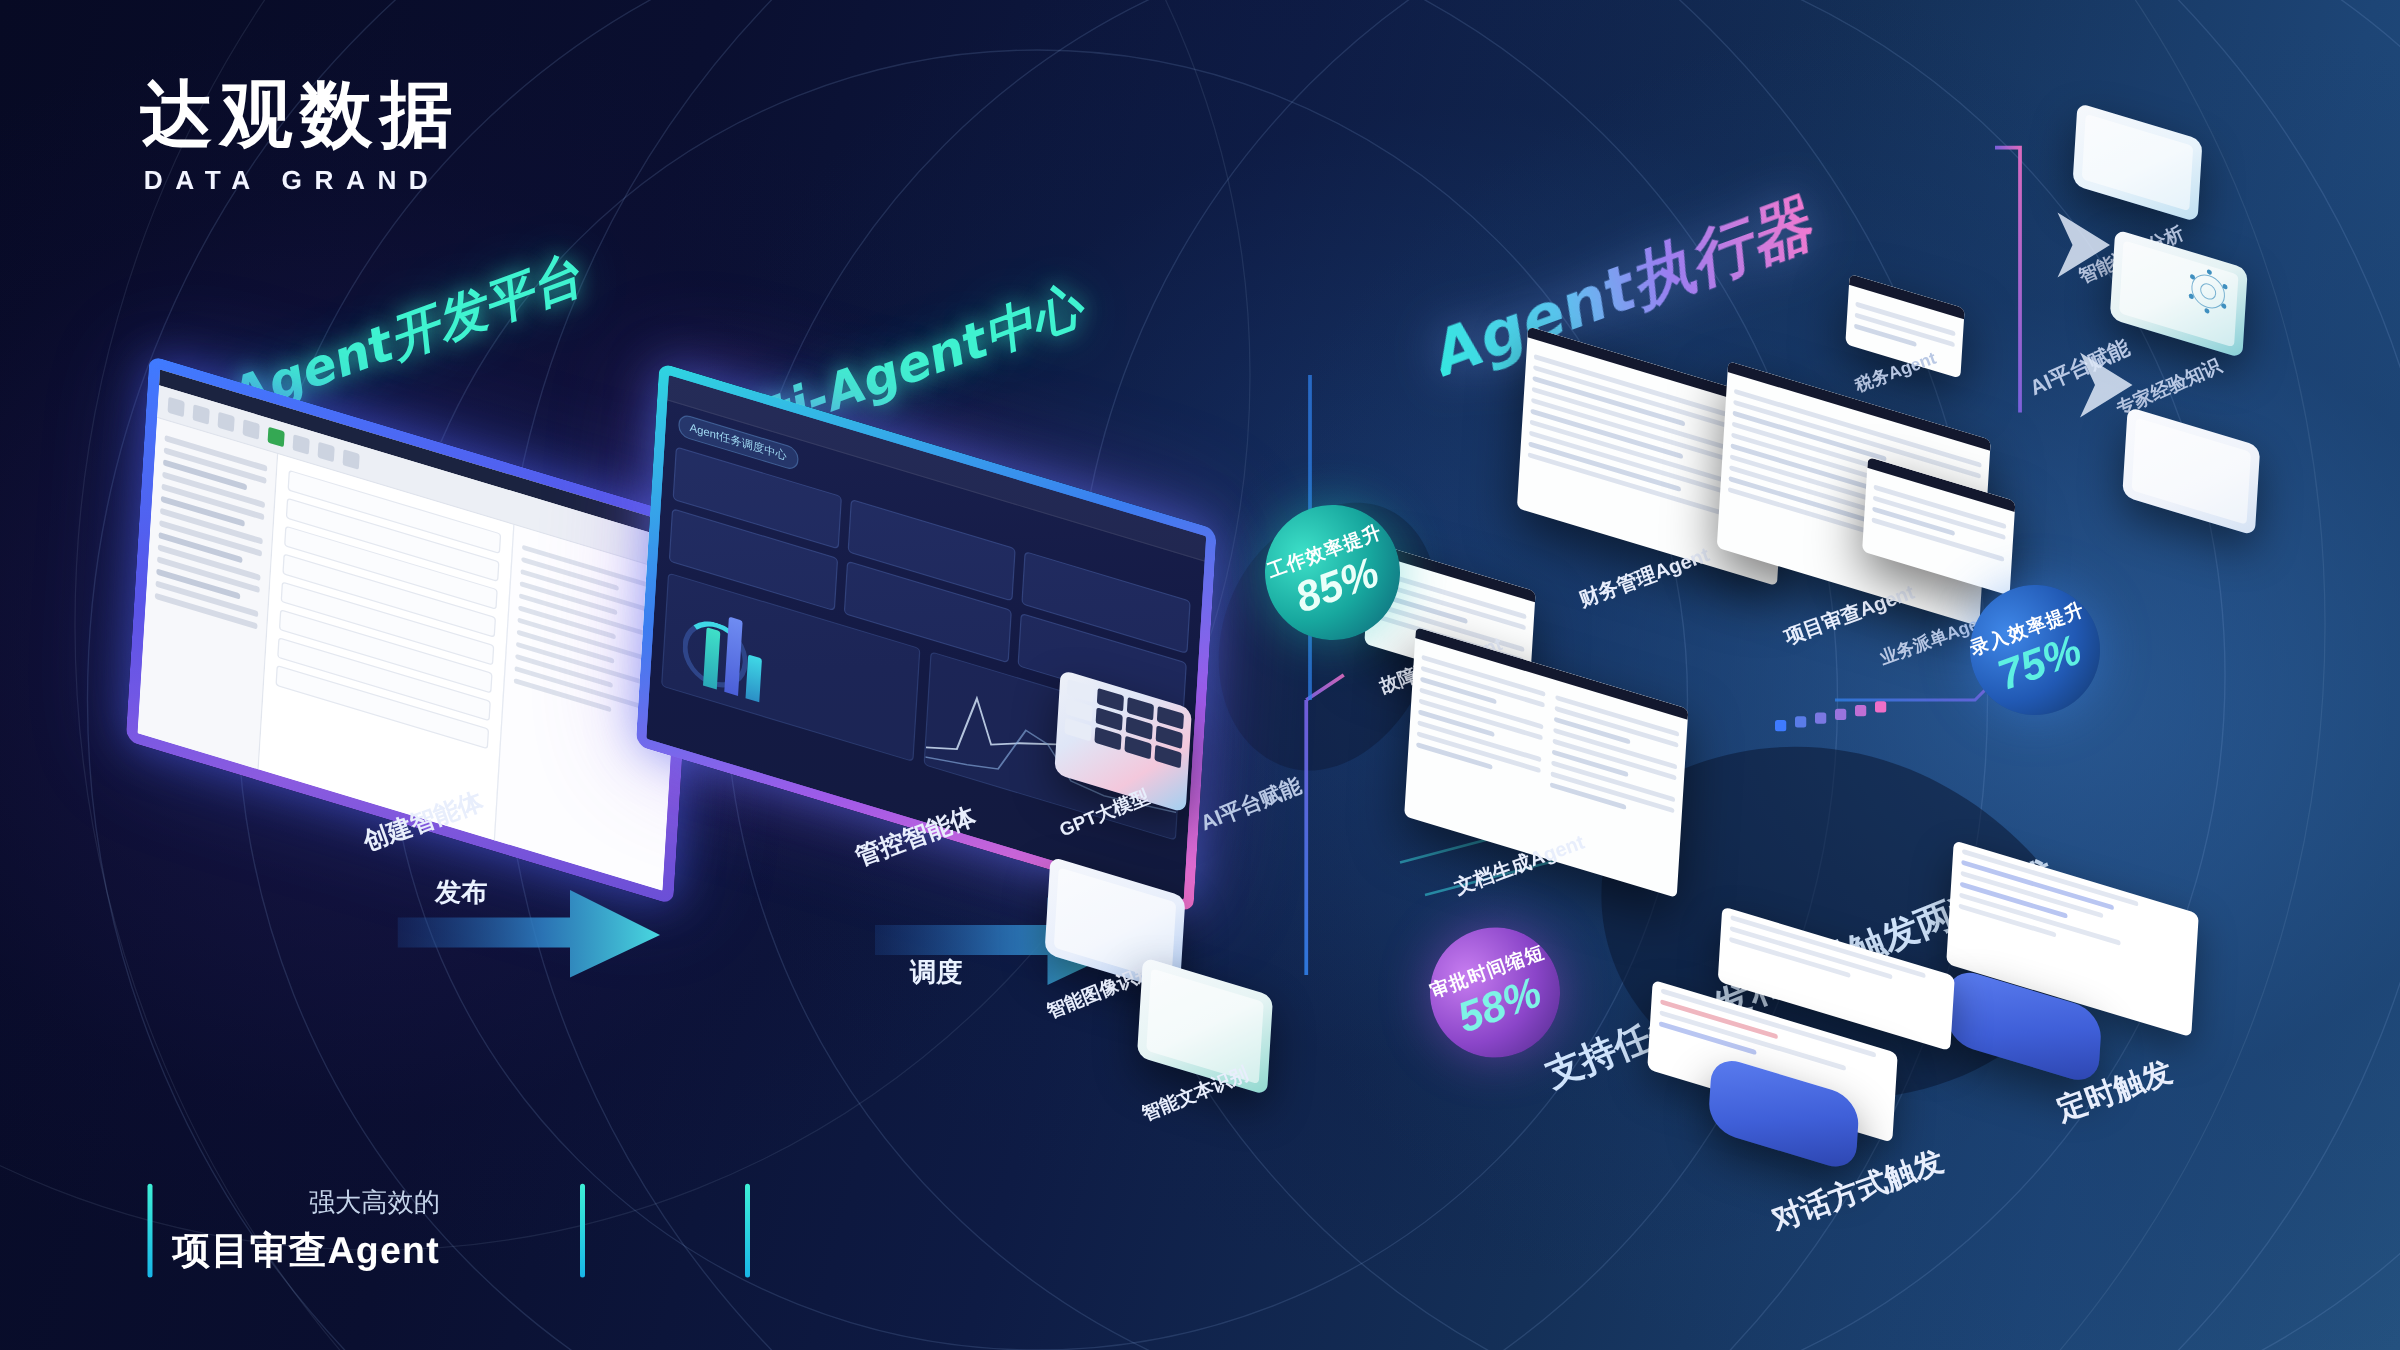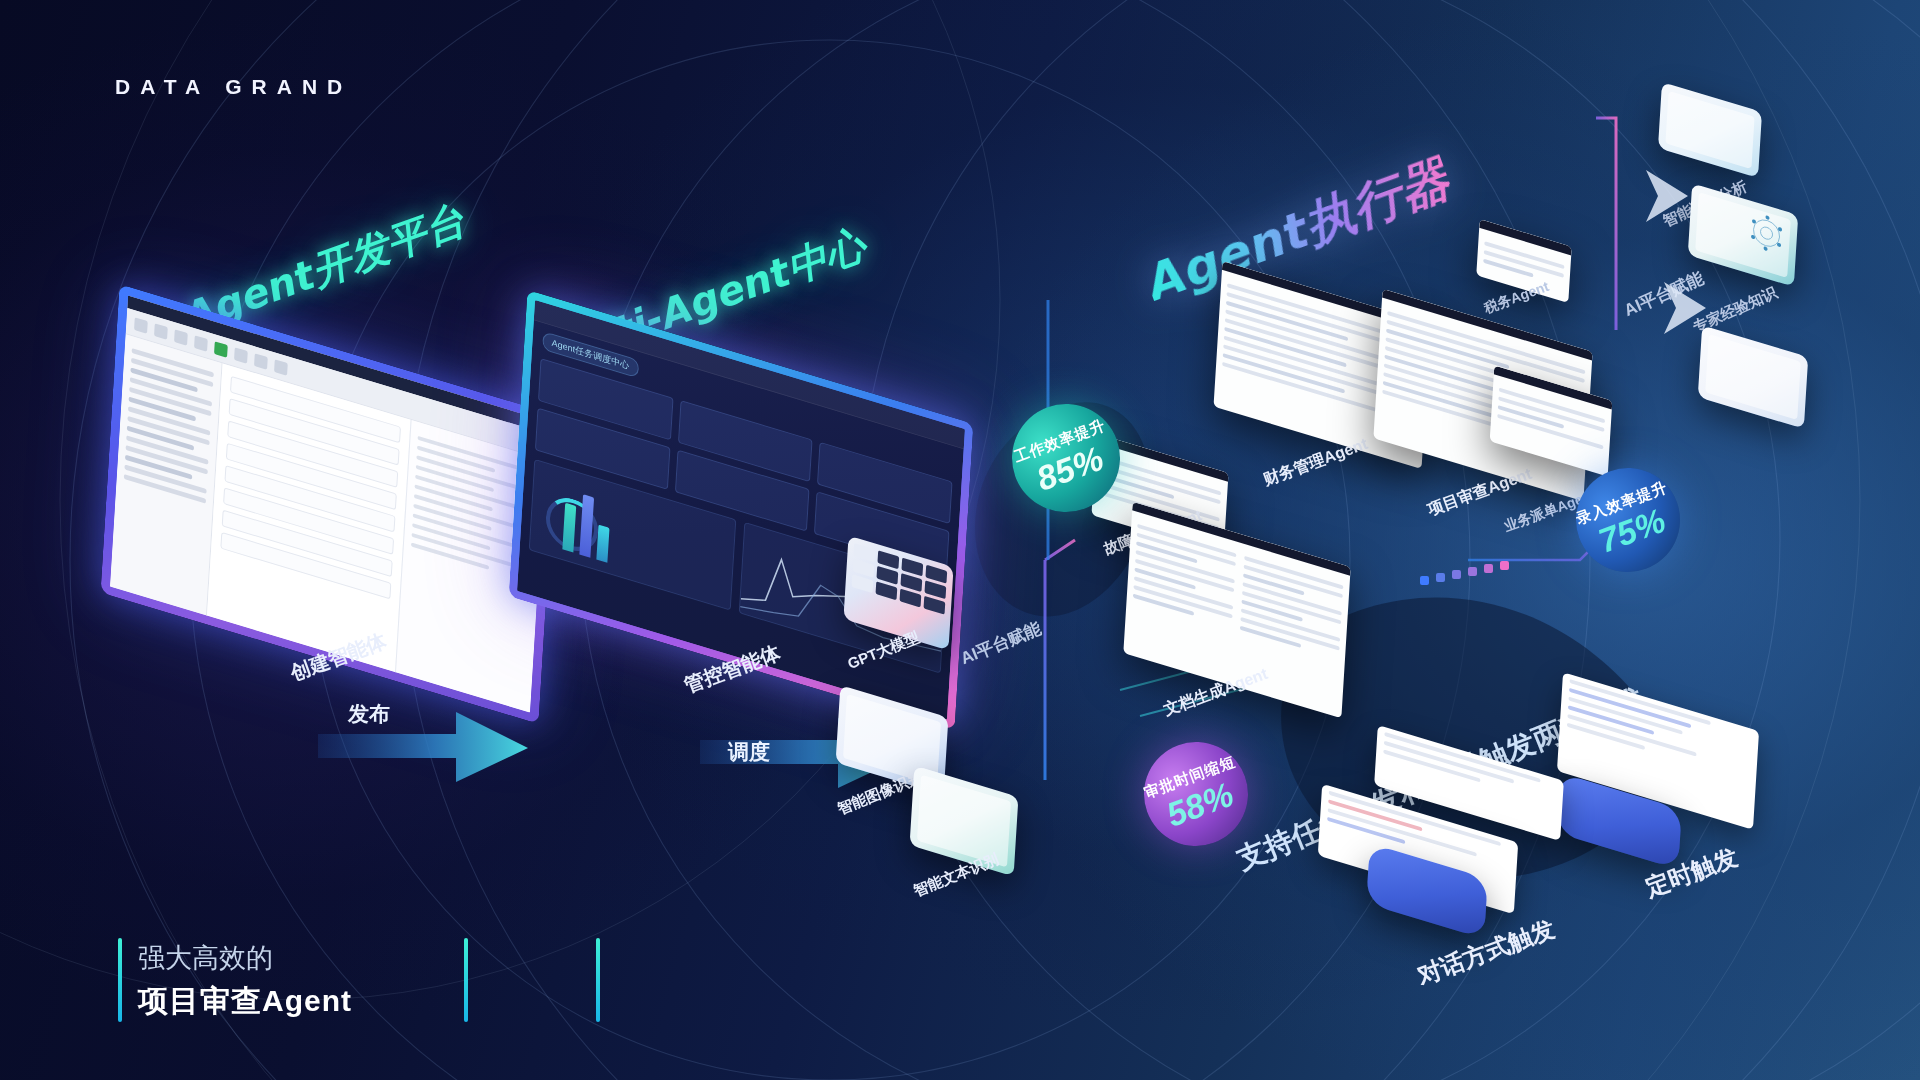--- a/index.html
+++ b/index.html
@@ -156,21 +156,21 @@
   #cc2{left:1376px;top:752px;width:186px;height:62px;}
   #cc3{left:1560px;top:700px;width:196px;height:102px;}
   .chatcard .ln{height:4px;margin:5px 7px;background:#e2e7f1;border-radius:2px;}
   .chatcard .ln.red{background:#f0b7c0;width:48%;}
   .chatcard .ln.blue{background:#b9c6f2;width:62%;}
 
   
   #captions{position:absolute;left:118px;bottom:58px;display:flex;gap:112px;}
   .cap{display:flex;gap:16px;}
   .cap .bar{width:4px;border-radius:2px;background:linear-gradient(#3ef0d6,#18b6e8);}
-  .cap .sub{font-size:27px;color:#c5d4ea;line-height:1.5;}
+  .cap .sub{font-size:21px;color:#c5d4ea;line-height:1.5;text-align:right;}
   .cap .main{font-size:30px;color:#fff;font-weight:700;line-height:1.45;letter-spacing:1px;}
 
   .shine{position:absolute;pointer-events:none;}
 </style>
 </head>
 <body>
 
 <div id="stage">
 
   <svg class="arcs" width="1920" height="1080">
@@ -187,20 +187,21 @@
       <circle cx="300" cy="300" r="700"></circle>
     </g>
   </svg>
 
   <svg class="shine" width="1920" height="1080">
     <path d="M1300,640 C1420,560 1560,600 1640,700 C1700,790 1600,880 1470,880 C1330,880 1240,760 1300,640 Z" fill="#0b1733" opacity="0.55"></path>
     <path d="M1020,430 C1080,380 1140,400 1150,470 C1160,560 1080,640 1020,610 C960,580 960,480 1020,430 Z" fill="#0d1a38" opacity="0.5"></path>
   </svg>
 
   <div id="logo">
+    <div class="cn">达观数据</div>
     <div class="en">DATA GRAND</div>
   </div>
 
   <div class="sect-title" id="t-dev">Agent开发平台</div>
 
   <div class="screen" id="mon1">
     <div class="tb"></div>
     <div class="ribbon">
       <span class="ri"></span>
         <span class="ri"></span>
@@ -301,21 +302,21 @@
         </svg>
       </div>
     </div>
   </div>
 
   <div class="lbl" style="left:690px;top:672px;font-size:20px;transform:rotate(-20deg);transform-origin:left bottom;">管控智能体</div>
 
   <svg style="position:absolute;left:700px;top:706px;" width="230" height="92">
     <path d="M0,34 L138,34 L138,12 L210,48 L138,82 L138,58 L0,58 Z" fill="url(#ag1)"></path>
   </svg>
-  <div class="arrow-lbl" style="left:728px;top:738px;">调度</div>
+  <div class="arrow-lbl" style="left:728px;top:764px;">调度</div>
 
   <div class="card3d" id="c-gpt">
     <div class="g">
         <i></i>
         <i></i>
         <i></i>
         <i></i>
         <i></i>
         <i></i>
         <i></i>

